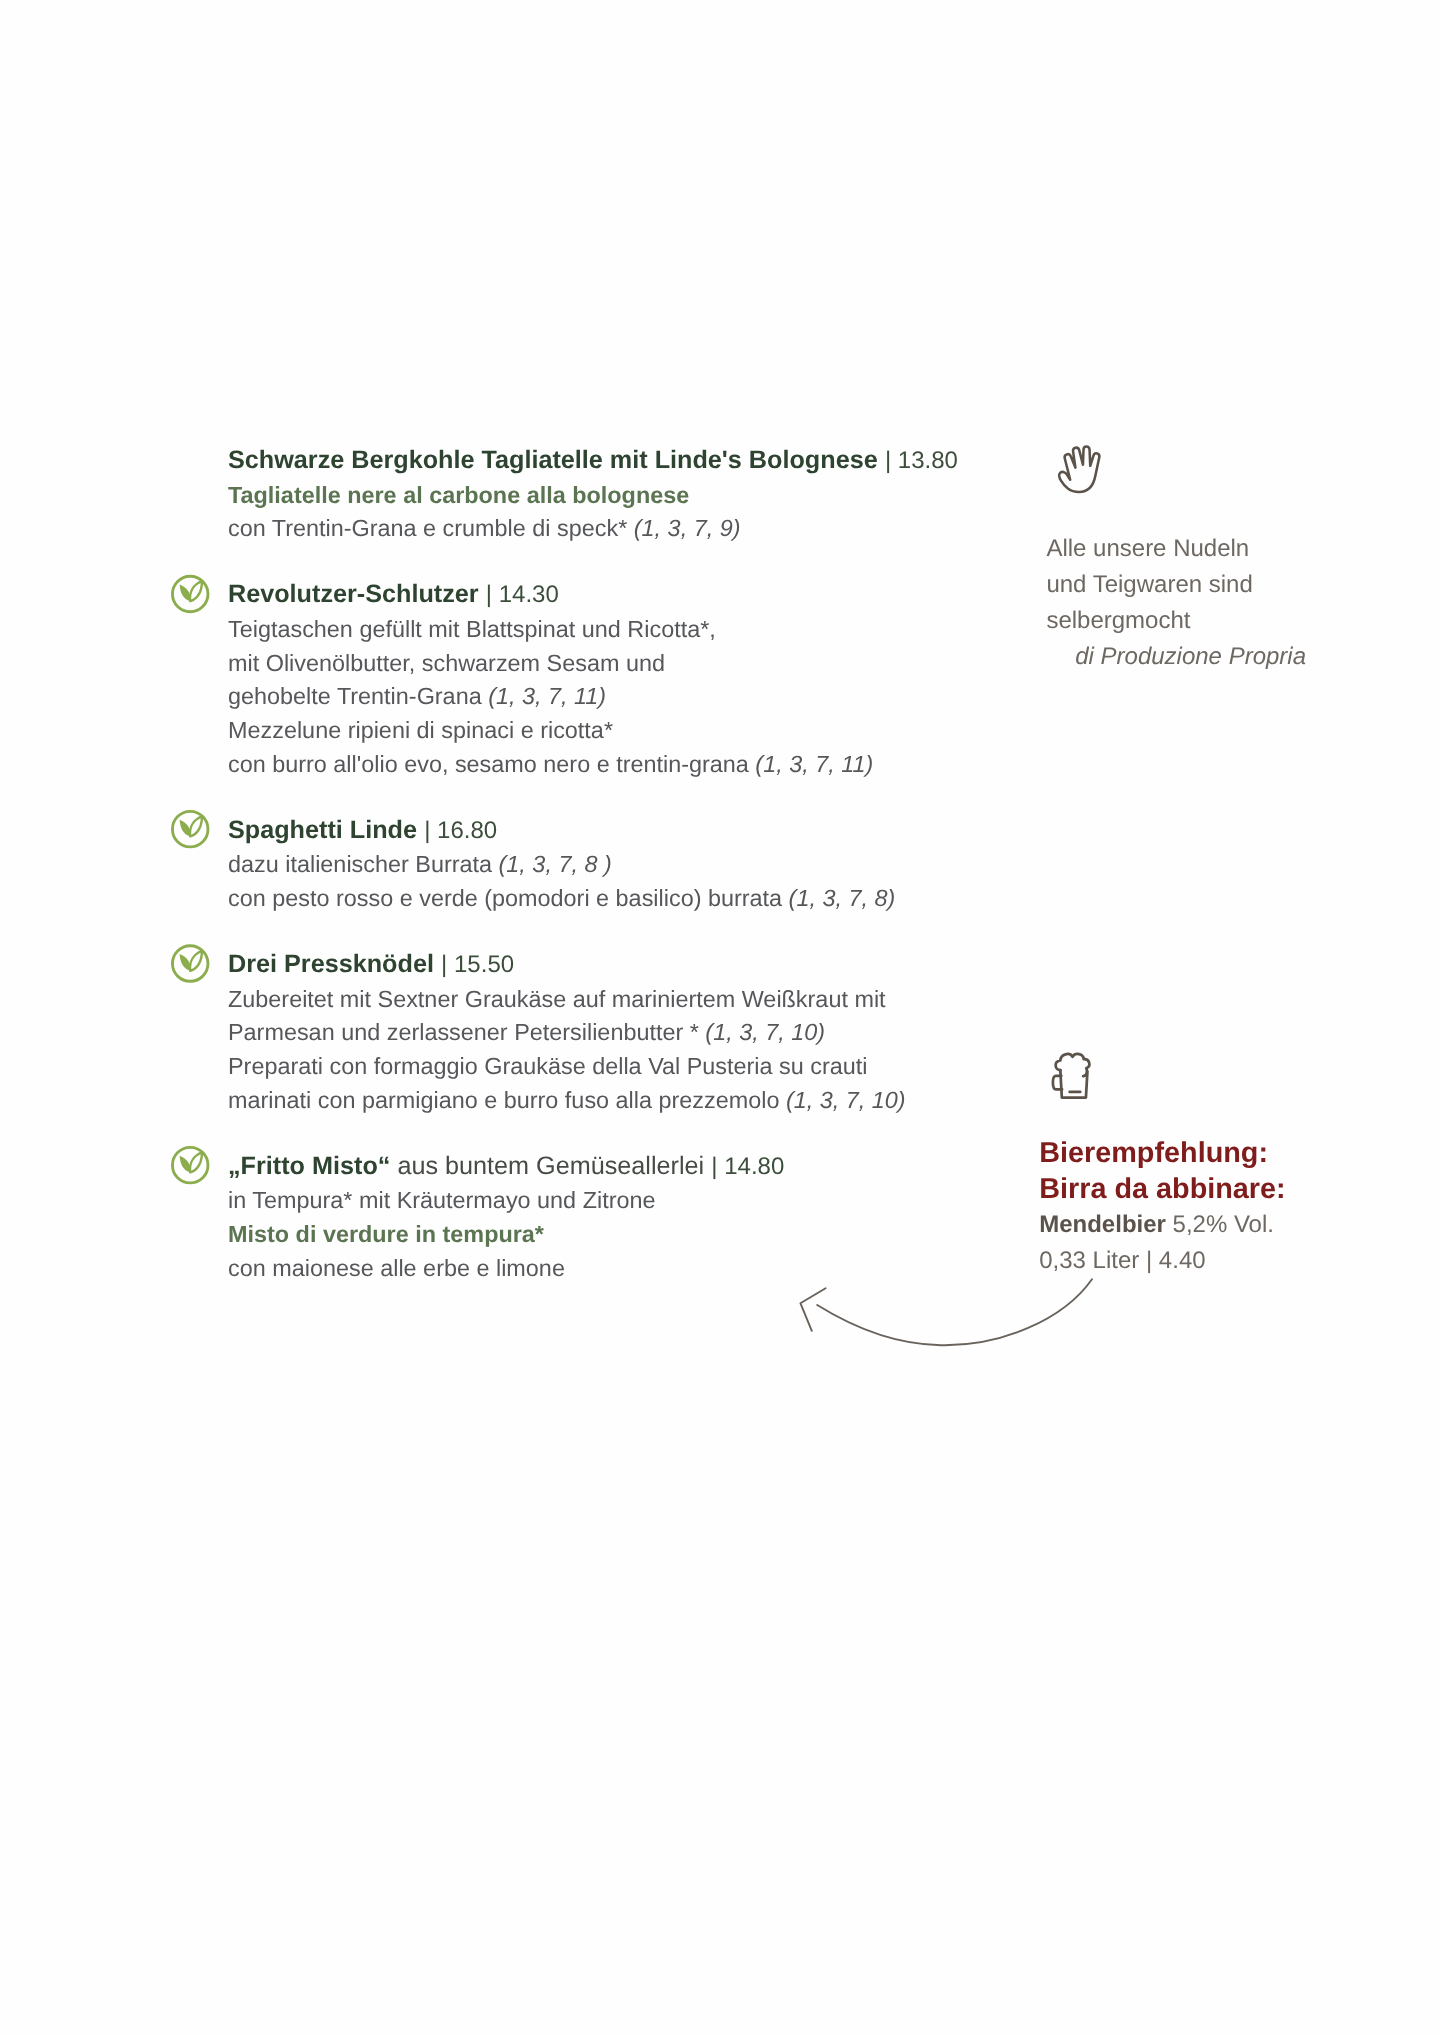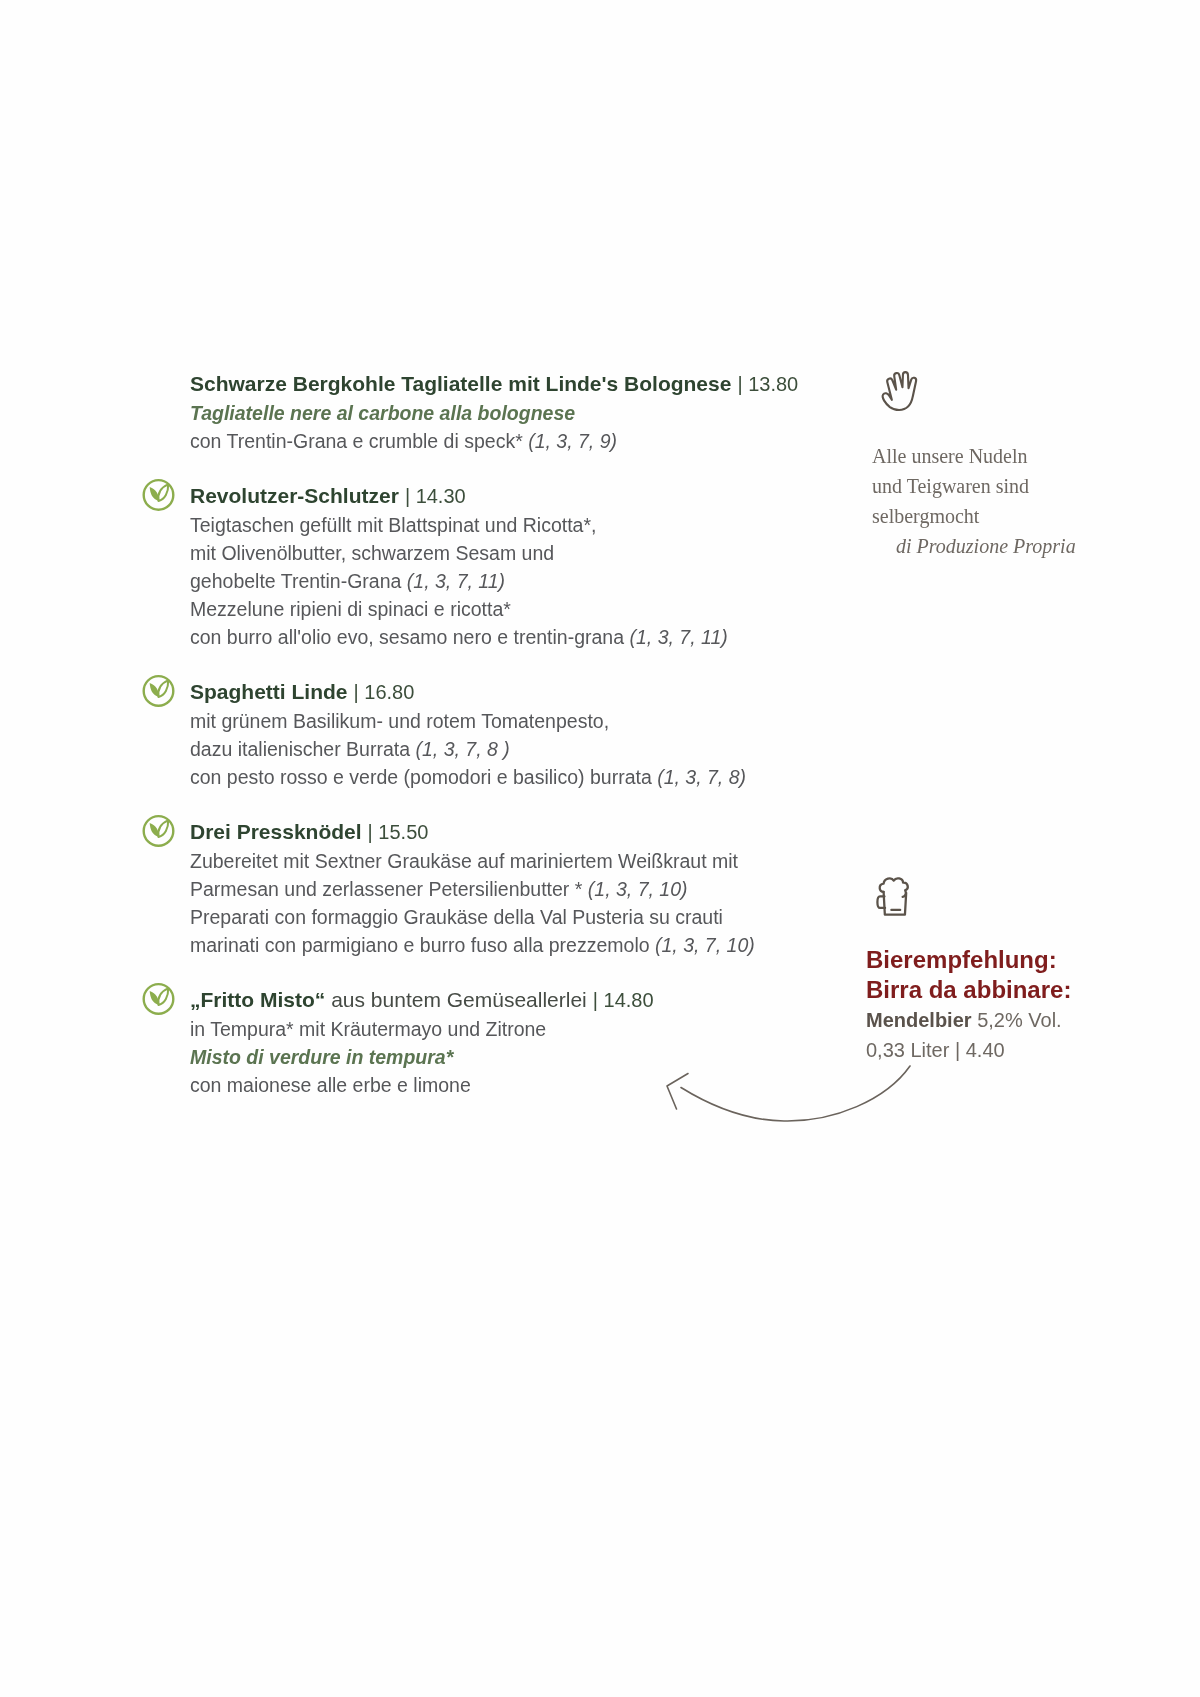--- a/index.html
+++ b/index.html
@@ -13,27 +13,27 @@
     font-size:47px; letter-spacing:1.5px; color:#4a5b40; white-space:nowrap;
   }
   .dish-list { position:absolute; left:190px; top:369px; width:660px; }
   .dish { position:relative; margin-bottom:26px; }
   .leaf-badge { position:absolute; left:-50px; top:-5px; width:37px; height:37px; display:block; }
   .leaf-badge svg { display:block; width:100%; height:100%; }
   .dish-title { font-size:21px; line-height:30px; font-weight:700; color:#2e4430; }
   .dish-title .name-suffix { font-weight:400; color:#464b45; }
   .dish-title .dish-price { font-weight:400; color:#3c4e3b; font-size:20px; margin-left:6px; }
   .dish-line { font-size:19.5px; line-height:28px; color:#56575a; font-weight:400; }
-  .dish-line.green-bold { color:#5b7451; font-weight:700;font-style:italic; }
+  .dish-line.green-bold { color:#5b7451; font-weight:700; }
   .allergens { font-style:italic; }
   .sidebar-note { position:absolute; width:250px; }
   .sidebar-pasta { left:872px; top:363px; }
   .sidebar-beer  { left:866px; top:865px; }
   .note-icon { display:block; margin-bottom:12px; }
-  .note-line { font-size:20px; line-height:30px; color:#6e6862;font-family:Liberation Serif, serif; }
+  .note-line { font-size:20px; line-height:30px; color:#6e6862; }
   .note-line.italic { font-style:italic;margin-left:24px; }
   .beer-heading { font-size:24px; line-height:30px; font-weight:700; color:#7f1d1d; }
   .beer-heading.italic { }
   .beer-line { font-size:20px; line-height:30px; color:#6e6862; }
   .beer-line .bold-dark { font-weight:700; color:#5a524b; }
   .arrow-wrap { position:absolute; left:648px; top:1060px; width:270px; height:78px; }
 </style>
 </head>
 <body>
 
@@ -63,21 +63,20 @@
       </div>
       <div class="dish">
         <span class="leaf-badge">
     <svg viewBox="0 0 40 40">
       <circle cx="20" cy="20.5" r="16" fill="none" stroke="#8cad4d" stroke-width="2.6"></circle>
       <path d="M10.5 12 C10.8 19.5 13.8 25.3 20 27 C21.2 20.3 17.2 14.6 10.5 12 Z" fill="#8cad4d"></path>
       <path d="M30.5 9 C23 12 19 18.6 20 27 C27 25 30.8 17.6 30.5 9 Z" fill="#ffffff" stroke="#8cad4d" stroke-width="2.2" stroke-linejoin="round"></path>
     </svg>
   </span>
         <div class="dish-title"><span>Spaghetti Linde</span><span class="dish-price">| 16.80</span></div>
-        <div class="dish-line"><span>mit grünem Basilikum- und rotem Tomatenpesto,</span></div>
         <div class="dish-line"><span>dazu italienischer Burrata</span> <span class="allergens">(1, 3, 7, 8 )</span></div>
         <div class="dish-line"><span>con pesto rosso e verde (pomodori e basilico) burrata</span> <span class="allergens">(1, 3, 7, 8)</span></div>
       </div>
       <div class="dish">
         <span class="leaf-badge">
     <svg viewBox="0 0 40 40">
       <circle cx="20" cy="20.5" r="16" fill="none" stroke="#8cad4d" stroke-width="2.6"></circle>
       <path d="M10.5 12 C10.8 19.5 13.8 25.3 20 27 C21.2 20.3 17.2 14.6 10.5 12 Z" fill="#8cad4d"></path>
       <path d="M30.5 9 C23 12 19 18.6 20 27 C27 25 30.8 17.6 30.5 9 Z" fill="#ffffff" stroke="#8cad4d" stroke-width="2.2" stroke-linejoin="round"></path>
     </svg>

